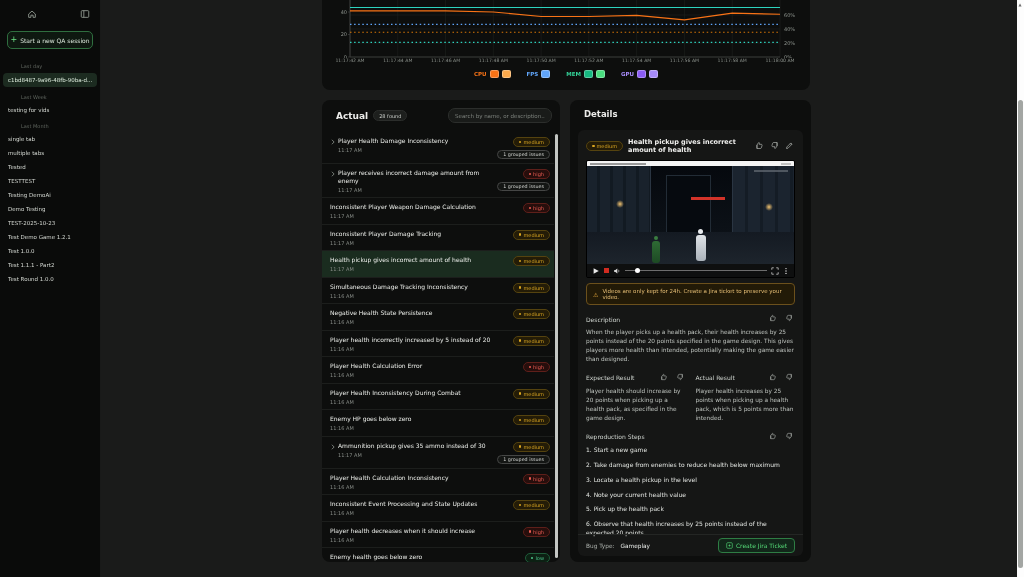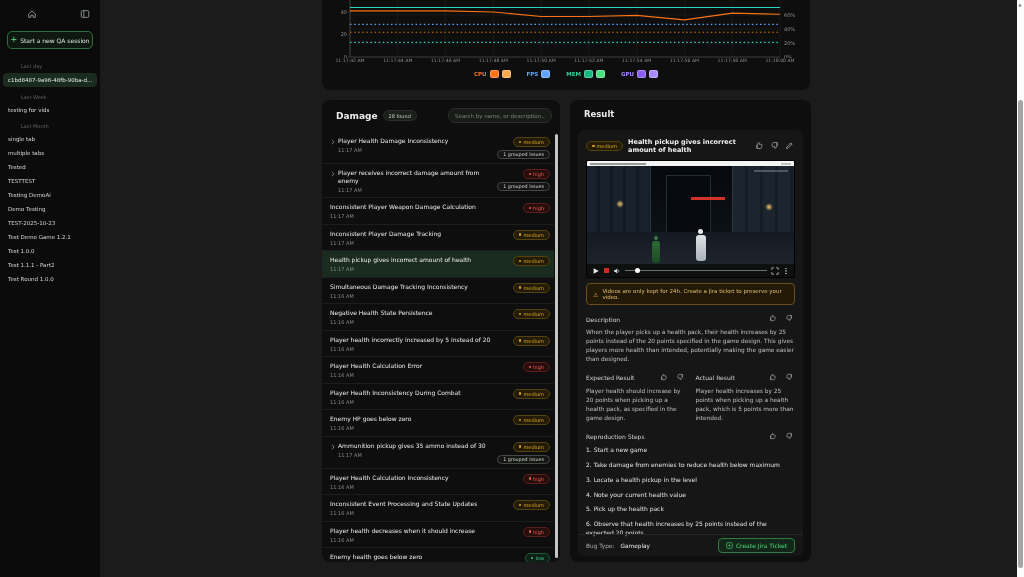--- a/index.html
+++ b/index.html
@@ -218,21 +218,21 @@
         <span class="legend-item">
           <span class="lg-lbl" style="color: rgb(167, 139, 250);">GPU</span>
           <span class="lg-swatch" style="background: rgb(139, 92, 246);"></span>
           <span class="lg-swatch" style="background: rgb(167, 139, 250);"></span>
         </span>
       </div>
   </div>
 
   <div class="card issues-card">
     <div class="issues-head">
-      <span class="issues-title">Damage</span>
+      <span class="issues-title">Actual</span>
       <span class="issues-count">28 found</span>
       <input class="issues-search" placeholder="Search by name, or description..." style="">
     </div>
     <div class="issue-list" id="issue-list">
         <div class="issue-row has-group">
     <span class="chev">
       <svg viewBox="0 0 8 10" width="6" height="8">
               <path d="M2.5 2 L5.5 5 L2.5 8" fill="none" stroke="currentColor" stroke-width="1"></path>
             </svg>
     </span>
@@ -464,21 +464,21 @@
               <span class="sev-lbl">low</span>
             </span>
 
     </span>
   </div>
       </div>
     <div class="issues-scrollbar"></div>
   </div>
 
   <div class="card details-card">
-    <div class="details-title">Result</div>
+    <div class="details-title">Details</div>
     <div class="details-tile">
 
       <div class="dt-titlerow">
         <span class="badge medium">
           <span class="dot"></span>
           <span>medium</span>
         </span>
         <span class="dt-title">Health pickup gives incorrect amount of health</span>
         <span class="icon-btn">
           <svg viewBox="0 0 12 12" width="9" height="9">

